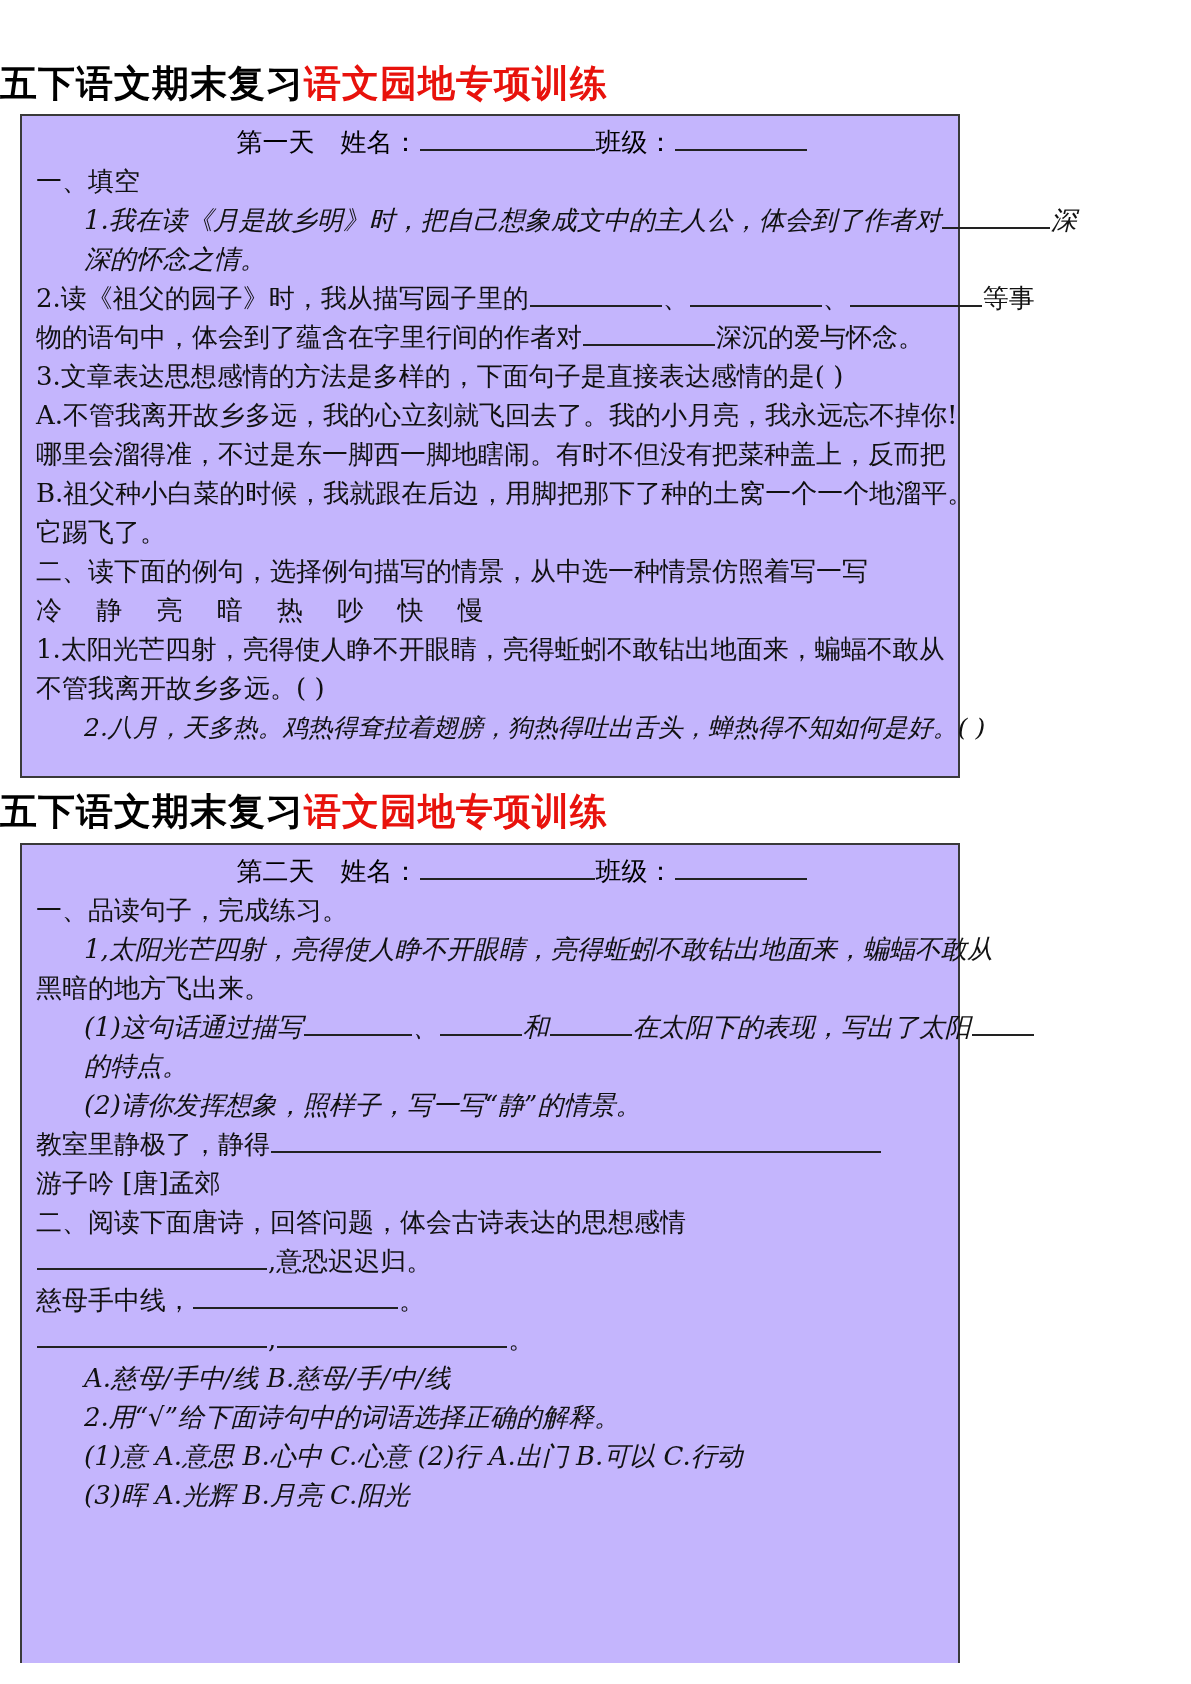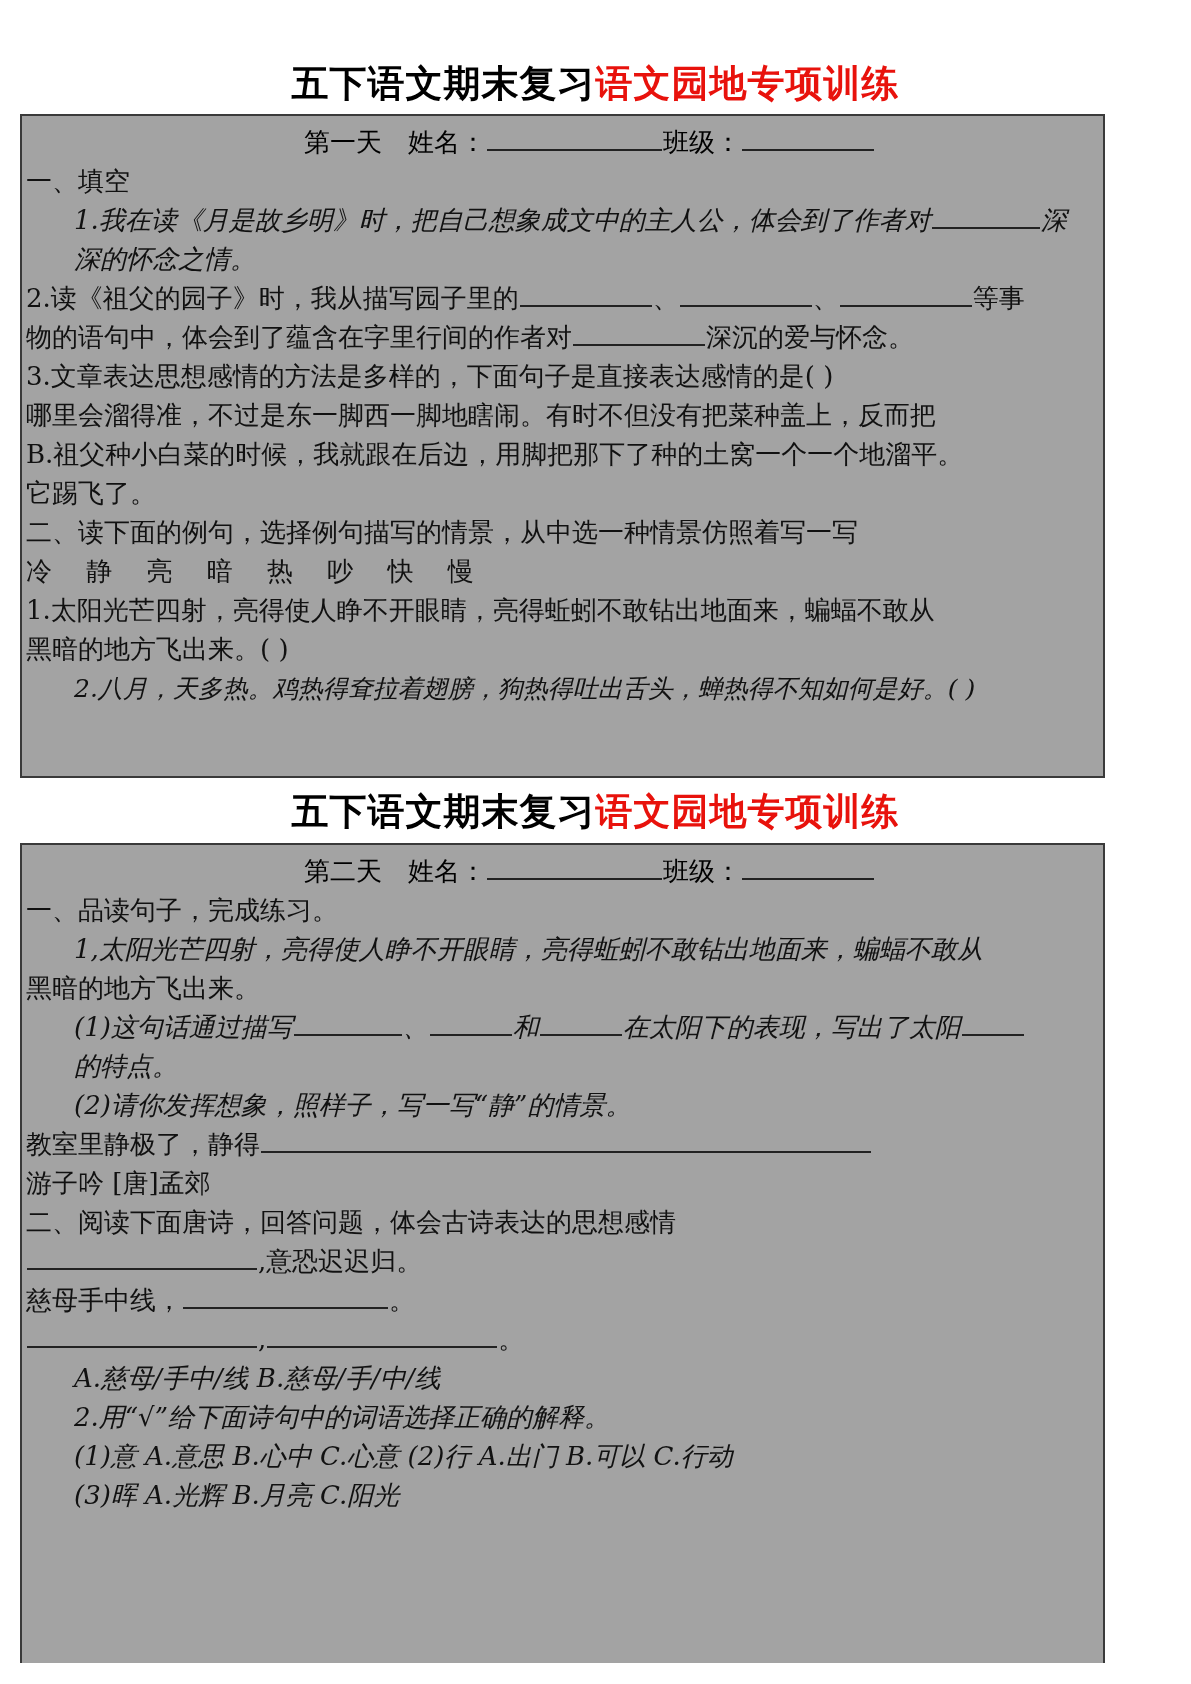--- a/index.html
+++ b/index.html
@@ -18,43 +18,43 @@
   .page {
     width: 1191px;
     height: 1684px;
     position: relative;
     padding: 0;
     box-sizing: border-box;
   }
 
   
   .doc-title {
-    text-align: center;
+    text-align: left;
     font-size: 37px;
     font-weight: bold;
     font-family: "DejaVu Serif", "Liberation Serif", serif;
     letter-spacing: 1px;
     line-height: 1.15;
     white-space: nowrap;
   }
   .doc-title .t-black { color: #000000; }
   .doc-title .t-red { color: #e8120c; }
 
   #title-1 { position: absolute; left: 0; top: 62px; width: 1191px; }
   #title-2 { position: absolute; left: 0; top: 790px; width: 1191px; }
 
   
   .sheet {
     position: absolute;
     left: 20px;
-    width: 1085px;
+    width: 940px;
     box-sizing: border-box;
     border: 2px solid #3a3a3a;
-    background: #a3a3a3;
-    padding: 6px 10px 8px 4px;
+    background: #c4b5fd;
+    padding: 6px 10px 8px 14px;
   }
   #sheet-1 { top: 114px; height: 664px; }
   #sheet-2 { top: 843px; height: 820px; border-bottom: none; }
 
   
   .line {
     font-family: "DejaVu Serif", "Liberation Serif", serif;
     font-size: 26px;
     line-height: 39px;
     white-space: nowrap;
@@ -117,30 +117,31 @@
     <div class="line ital">深的怀念之情。</div>
 
     <div class="line">
       <span>2.读《祖父的园子》时，我从描写园子里的</span><span class="blank b-lg"></span><span>、</span><span class="blank b-lg"></span><span>、</span><span class="blank b-lg"></span><span>等事</span>
     </div>
     <div class="line">
       <span>物的语句中，体会到了蕴含在字里行间的作者对</span><span class="blank b-lg"></span><span>深沉的爱与怀念。</span>
     </div>
 
     <div class="line">3.文章表达思想感情的方法是多样的，下面句子是直接表达感情的是(      )</div>
+    <div class="line">A.不管我离开故乡多远，我的心立刻就飞回去了。我的小月亮，我永远忘不掉你!</div>
     <div class="line">哪里会溜得准，不过是东一脚西一脚地瞎闹。有时不但没有把菜种盖上，反而把</div>
     <div class="line">B.祖父种小白菜的时候，我就跟在后边，用脚把那下了种的土窝一个一个地溜平。</div>
     <div class="line">它踢飞了。</div>
 
     <div class="line">二、读下面的例句，选择例句描写的情景，从中选一种情景仿照着写一写</div>
 
     <div class="line center spread">冷 静 亮 暗 热 吵 快 慢</div>
 
     <div class="line">1.太阳光芒四射，亮得使人睁不开眼睛，亮得蚯蚓不敢钻出地面来，蝙蝠不敢从</div>
-    <div class="line">黑暗的地方飞出来。(   )</div>
+    <div class="line">不管我离开故乡多远。(   )</div>
     <div class="line ital sm">2.八月，天多热。鸡热得耷拉着翅膀，狗热得吐出舌头，蝉热得不知如何是好。(   )</div>
 
   </div>
 
   <div class="doc-title" id="title-2">
     <span class="t-black">五下语文期末复习</span><span class="t-red">语文园地专项训练</span>
   </div>
 
   <div class="sheet" id="sheet-2">
 

